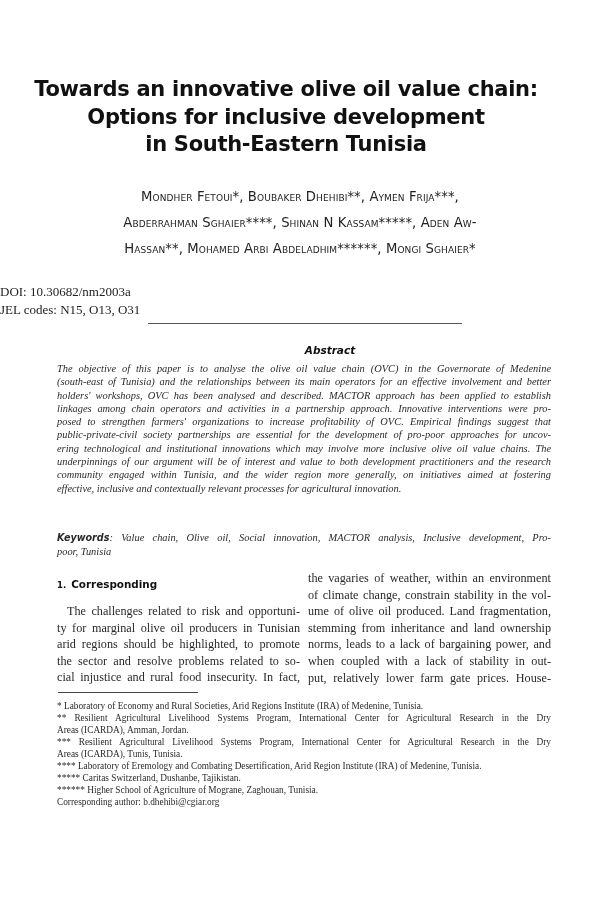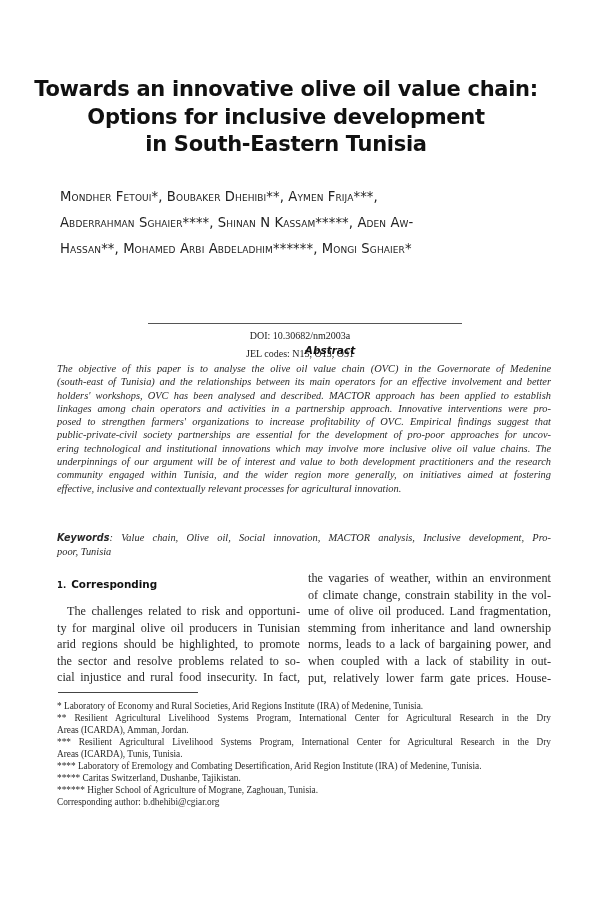--- a/index.html
+++ b/index.html
@@ -5,28 +5,28 @@
   html, body { margin: 0; padding: 0; background: #ffffff; }
   body { width: 600px; height: 900px; position: relative; overflow: hidden; color: #1a1a1a; }
   .abs { position: absolute; }
   .title {
     left: 0; width: 572px; top: 76px; text-align: center;
     font-family: "DejaVu Sans", sans-serif; font-weight: bold;
     font-size: 21px; line-height: 27.5px; color: #111; letter-spacing: -0.3px;
   }
   .title div { white-space: nowrap; }
   .authors {
-    left: 60px; width: 480px; top: 184px; text-align: left;
+    left: 60px; width: 480px; top: 184px; text-align: center;
     font-family: "DejaVu Sans", sans-serif; font-size: 13.2px;
     line-height: 26px; color: #222; font-variant: small-caps; letter-spacing: 0.1px;
   }
   .authors div { white-space: nowrap; }
   .meta {
-    left: 0; width: 600px; text-align: center;
-    font-family: "Liberation Serif", serif; font-size: 10px; color: #222; line-height: 18px; margin-top: 44px;
+    left: 0; width: 600px; 
+    font-family: "Liberation Serif", serif; font-size: 13px; color: #222; line-height: 18px;
   }
   .rule-top { left: 148px; width: 314px; top: 323px; height: 0; border-top: 1.5px solid #555; }
   .abstract-heading {
     left: 0; width: 600px; top: 344px; text-align: center;
     font-family: "DejaVu Sans", sans-serif; font-style: italic; font-weight: bold;
     font-size: 10.5px; color: #111; padding-left: 30px;
   }
   .abstract-body {
     left: 57px; width: 494px; top: 362px;
     font-family: "Liberation Serif", serif; font-style: italic;

